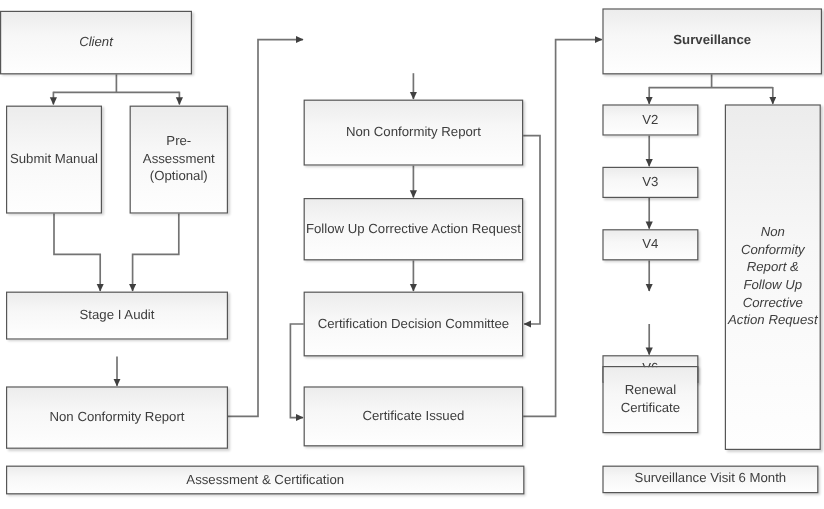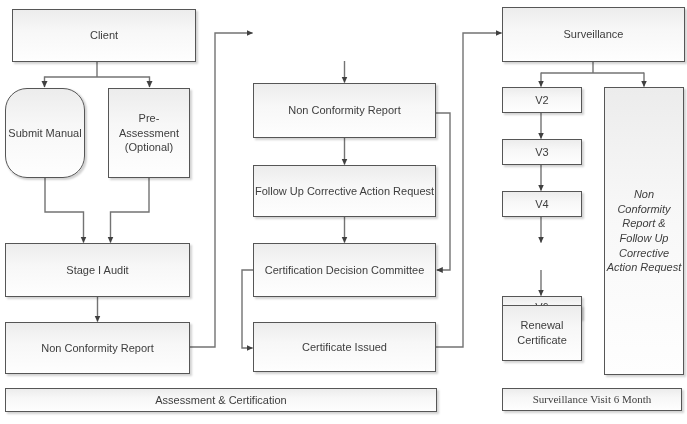--- a/index.html
+++ b/index.html
@@ -12,43 +12,43 @@
     position:absolute; box-sizing:border-box;
     border:1px solid #565656;
     background:linear-gradient(180deg,#ececec 0%,#f7f7f7 40%,#fefefe 100%);
     box-shadow:1.5px 1.5px 2px rgba(0,0,0,0.18);
     display:flex; align-items:center; justify-content:center;
     text-align:center; color:#3d3d3d; font-size:11px; line-height:1.32;
     padding:1px;
   }
   .nowrap { white-space:nowrap; }
 
-  #node-client        { left:12px;   top:9px;   width:184px; height:53px; }
-  #node-submit-manual { left:5px;   top:88px;  width:80px;  height:90px;border-radius:22px; }
+  #node-client        { left:0;   top:9px;   width:160px; height:53px;font-style:italic; }
+  #node-submit-manual { left:5px;   top:88px;  width:80px;  height:90px; }
   #node-pre-assessment{ left:108px; top:88px;  width:82px;  height:90px; padding:2px 6px; }
-  #node-stage1-audit  { left:5px;   top:243px; width:185px; height:54px; }
+  #node-stage1-audit  { left:5px;   top:243px; width:185px; height:40px; }
   #node-ncr-left      { left:5px;   top:322px; width:185px; height:52px; }
 
   #node-stage2-audit  { left:253px; top:7px;   width:183px; height:54px; }
   #node-ncr-mid       { left:253px; top:83px;  width:183px; height:55px; }
   #node-fucar         { left:253px; top:165px; width:183px; height:52px; }
   #node-cdc           { left:253px; top:243px; width:183px; height:54px; }
   #node-cert-issued   { left:253px; top:322px; width:183px; height:50px; }
 
-  #node-surveillance  { left:502px; top:7px;   width:183px; height:55px; }
+  #node-surveillance  { left:502px; top:7px;   width:183px; height:55px;font-weight:bold; }
   #node-v2            { left:502px; top:87px;  width:80px;  height:26px; }
   #node-v3            { left:502px; top:139px; width:80px;  height:26px; }
   #node-v4            { left:502px; top:191px; width:80px;  height:26px; }
   #node-v5            { left:502px; top:243px; width:80px;  height:27px; }
   #node-v6            { left:502px; top:296px; width:80px;  height:23px; }
   #node-renewal       { left:502px; top:305px; width:80px;  height:56px; }
   #node-ncr-fucar-tall{ left:604px; top:87px;  width:80px;  height:288px; padding:2px 1px;font-style:italic; }
 
   #footer-assessment  { left:5px;   top:388px; width:432px; height:24px; }
-  #footer-surveillance{ left:502px; top:388px; width:180px; height:23px;font-family:Liberation Serif, serif; }
+  #footer-surveillance{ left:502px; top:388px; width:180px; height:23px; }
 </style>
 </head>
 <body>
 
 <div id="stage">
 
   <svg id="connectors" width="687" height="424" viewBox="0 0 687 424">
     <defs>
       <marker id="arrow" markerWidth="7" markerHeight="7" refX="6" refY="3" orient="auto" markerUnits="userSpaceOnUse">
         <path d="M0,0 L6.5,3 L0,6 Z" fill="#404040"></path>

